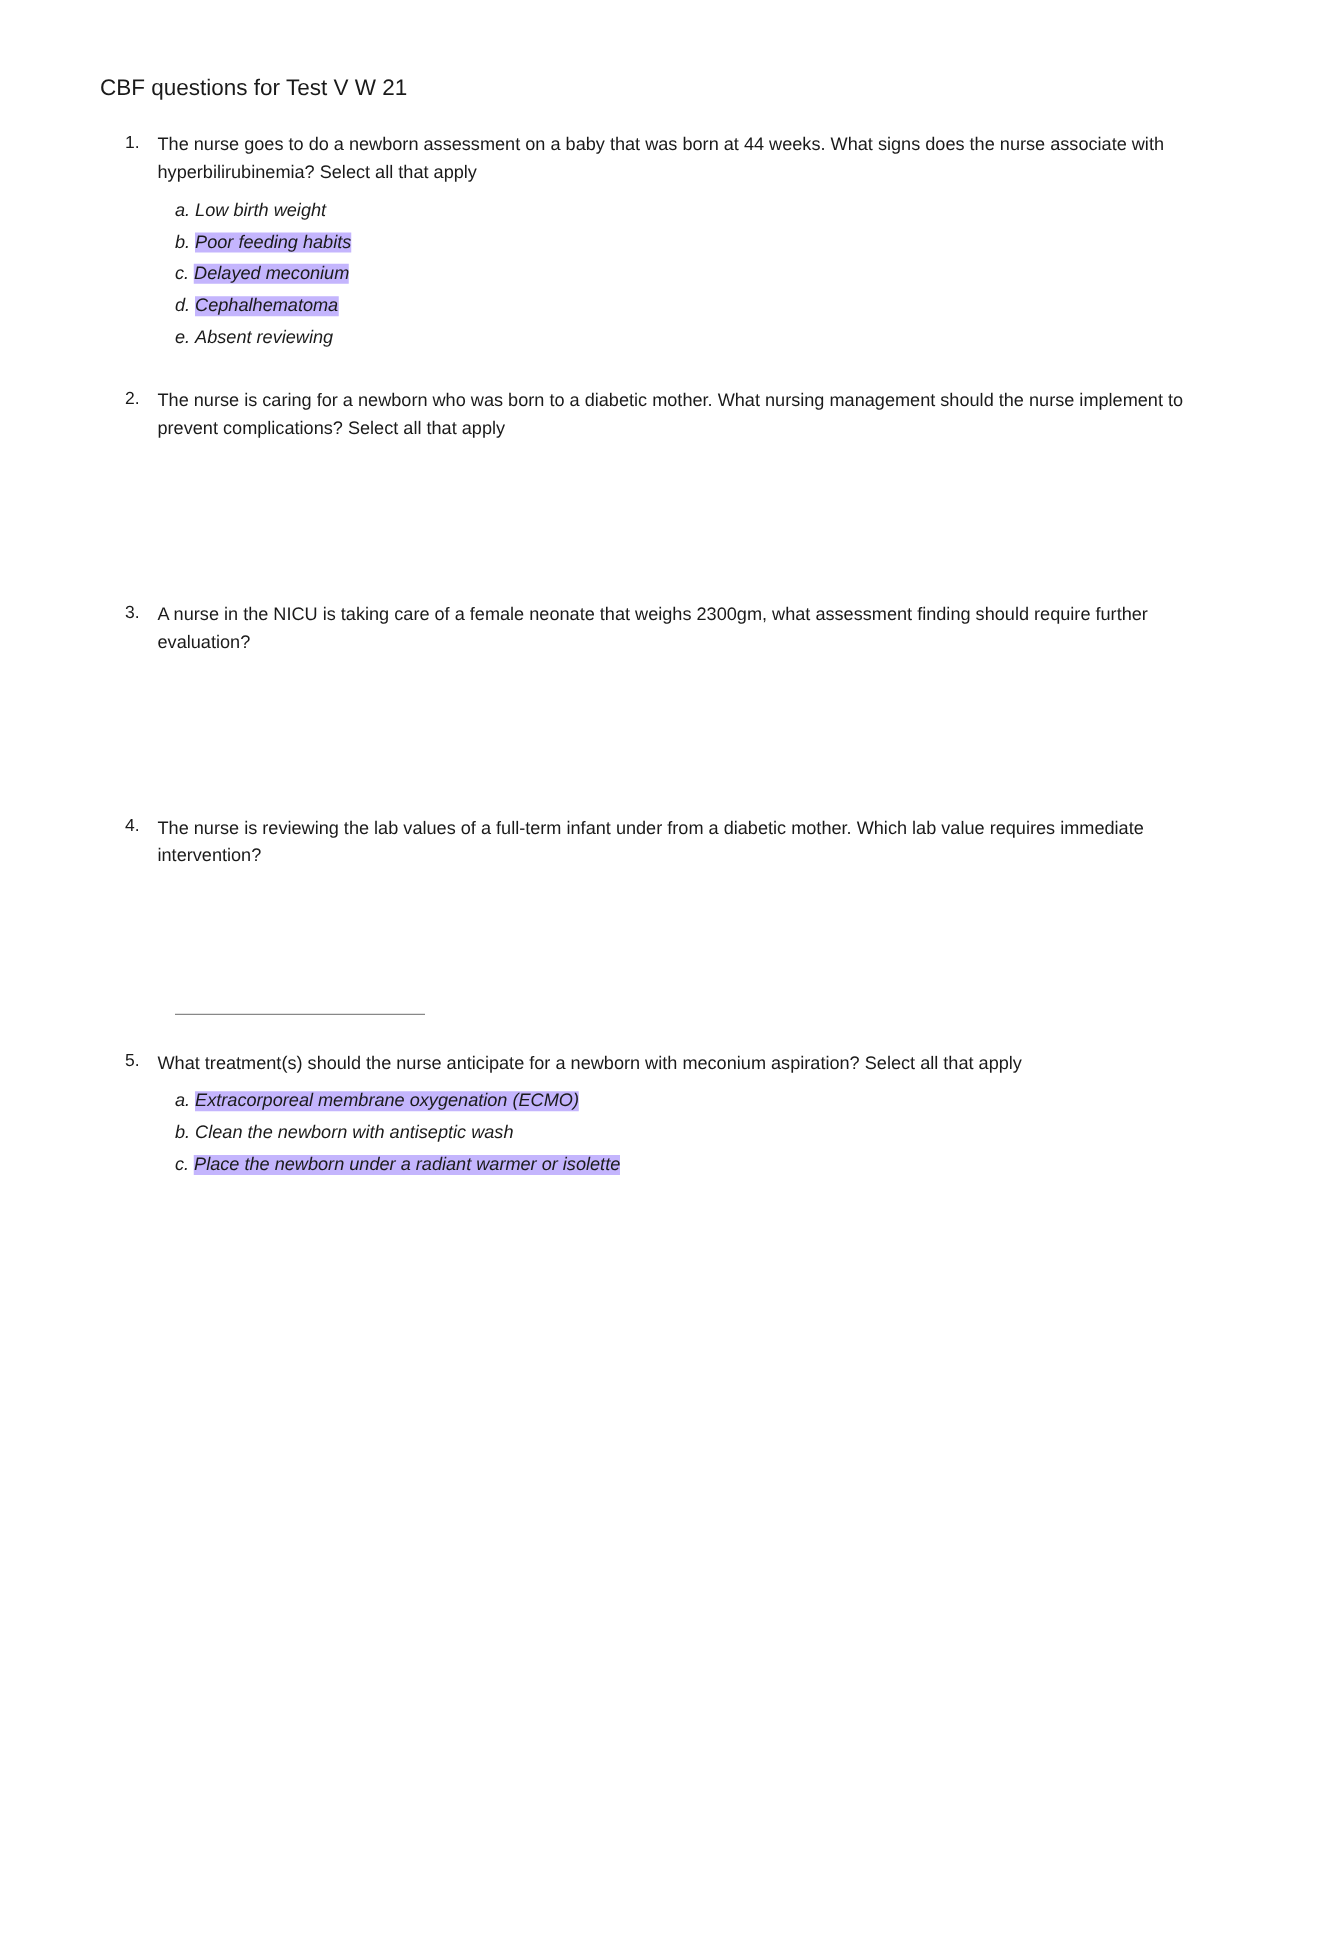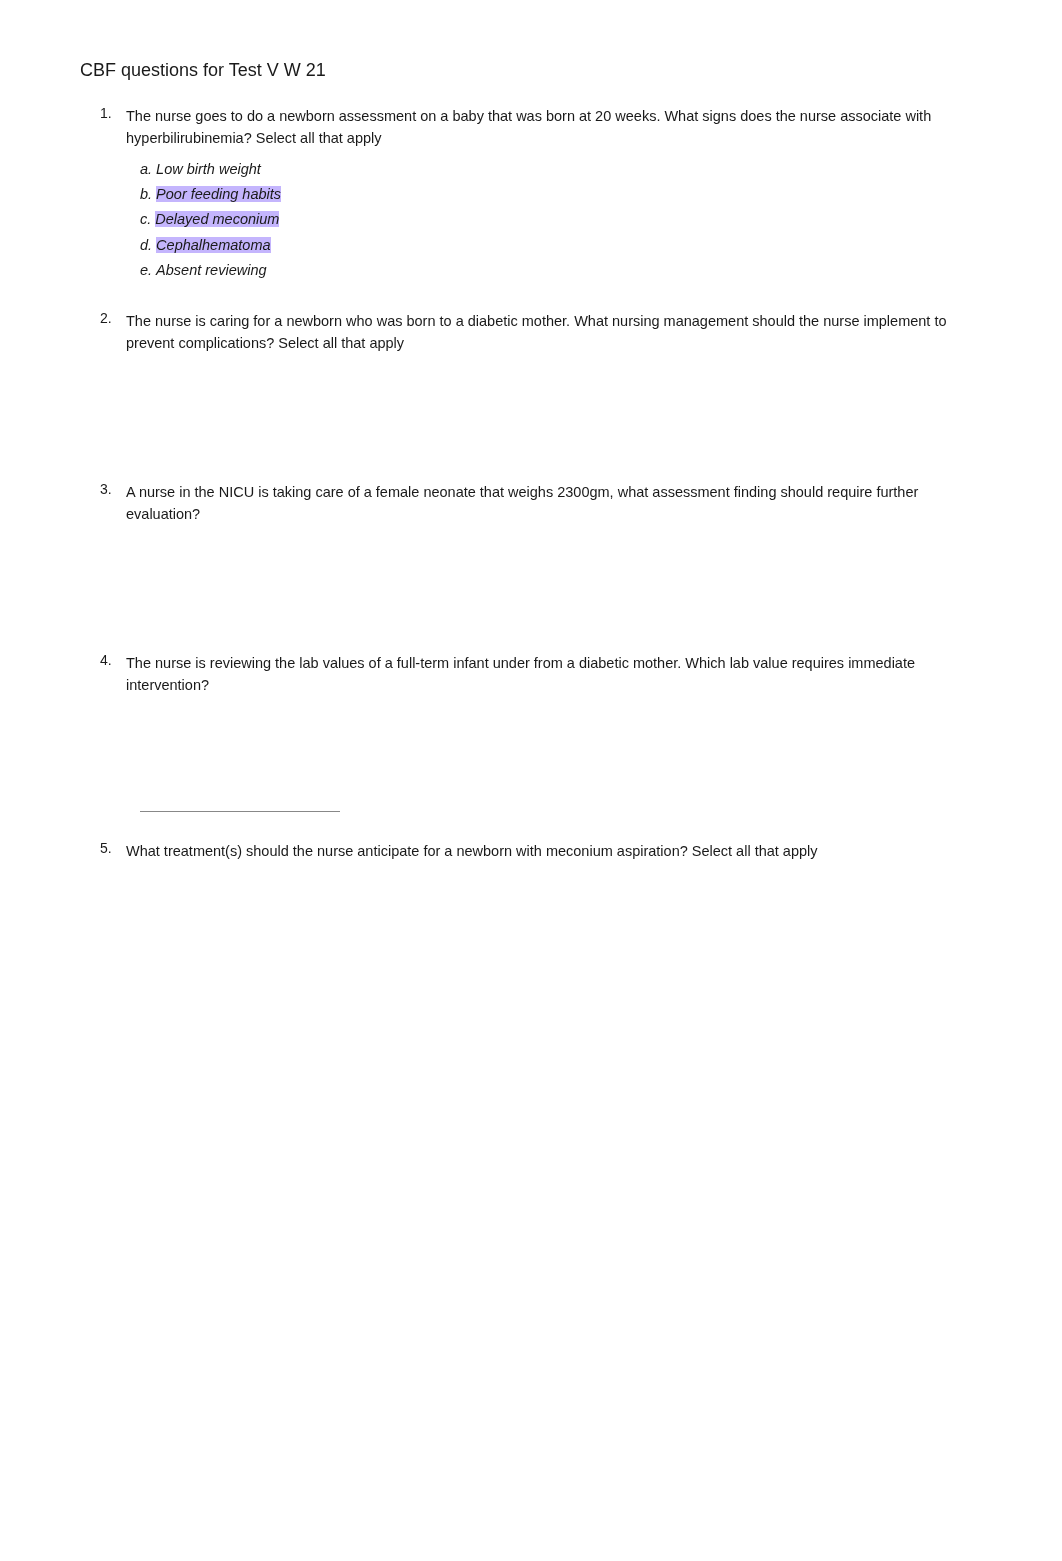--- a/index.html
+++ b/index.html
@@ -79,21 +79,21 @@
   </style>
 </head>
 <body>
 
 <h1 class="page-title">CBF questions for Test V W 21</h1>
 
 <div id="questions-container">
     <div class="question-block">
       <div class="question-text">
         <span class="question-number">1.</span>
-        <span class="question-body">The nurse goes to do a newborn assessment on a baby that was born at 20 weeks. What signs does the nurse associate with hyperbilirubinemia?   Select all that apply</span>
+        <span class="question-body">The nurse goes to do a newborn assessment on a baby that was born at 44 weeks. What signs does the nurse associate with hyperbilirubinemia?   Select all that apply</span>
       </div>
       <ul class="answer-list">
         <li><span class="answer-label">a.</span><span>Low birth weight</span></li>
         <li><span class="answer-label">b.</span><span class="highlight-yellow">Poor feeding habits</span></li>
         <li><span class="answer-label">c.</span><span class="highlight-yellow">Delayed meconium</span></li>
         <li><span class="answer-label">d.</span><span class="highlight-yellow">Cephalhematoma</span></li>
         <li><span class="answer-label">e.</span><span>Absent reviewing</span></li>
       </ul>
     </div>
     <div class="question-block">
@@ -116,14 +116,19 @@
         <span class="question-body">The nurse is reviewing the lab values of a full-term infant under from a diabetic mother. Which lab value requires immediate intervention?</span>
       </div>
       <div class="blank-answers"></div>
       <hr class="divider-line">
     </div>
     <div class="question-block">
       <div class="question-text">
         <span class="question-number">5.</span>
         <span class="question-body">What treatment(s) should the nurse anticipate for a newborn with meconium aspiration?   Select all that apply</span>
       </div>
+      <ul class="answer-list">
+        <li><span class="answer-label">a.</span><span class="highlight-yellow">Extracorporeal membrane oxygenation (ECMO)</span></li>
+        <li><span class="answer-label">b.</span><span>Clean the newborn with antiseptic wash</span></li>
+        <li><span class="answer-label">c.</span><span class="highlight-yellow">Place the newborn under a radiant warmer or isolette</span></li>
+      </ul>
     </div>
   </div>
 
 </body></html>

